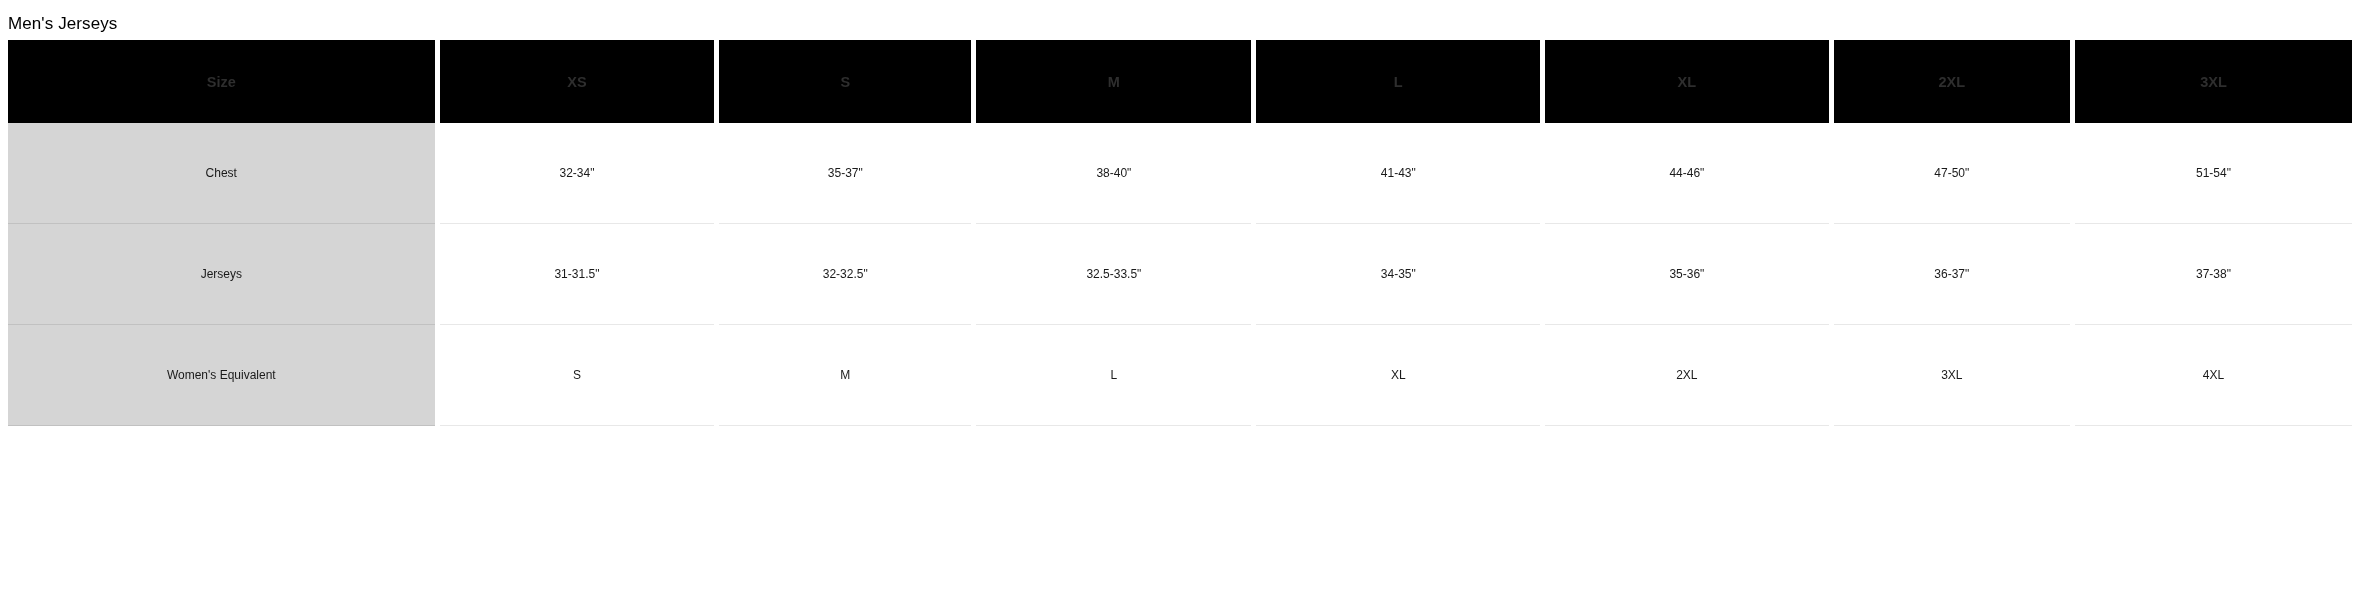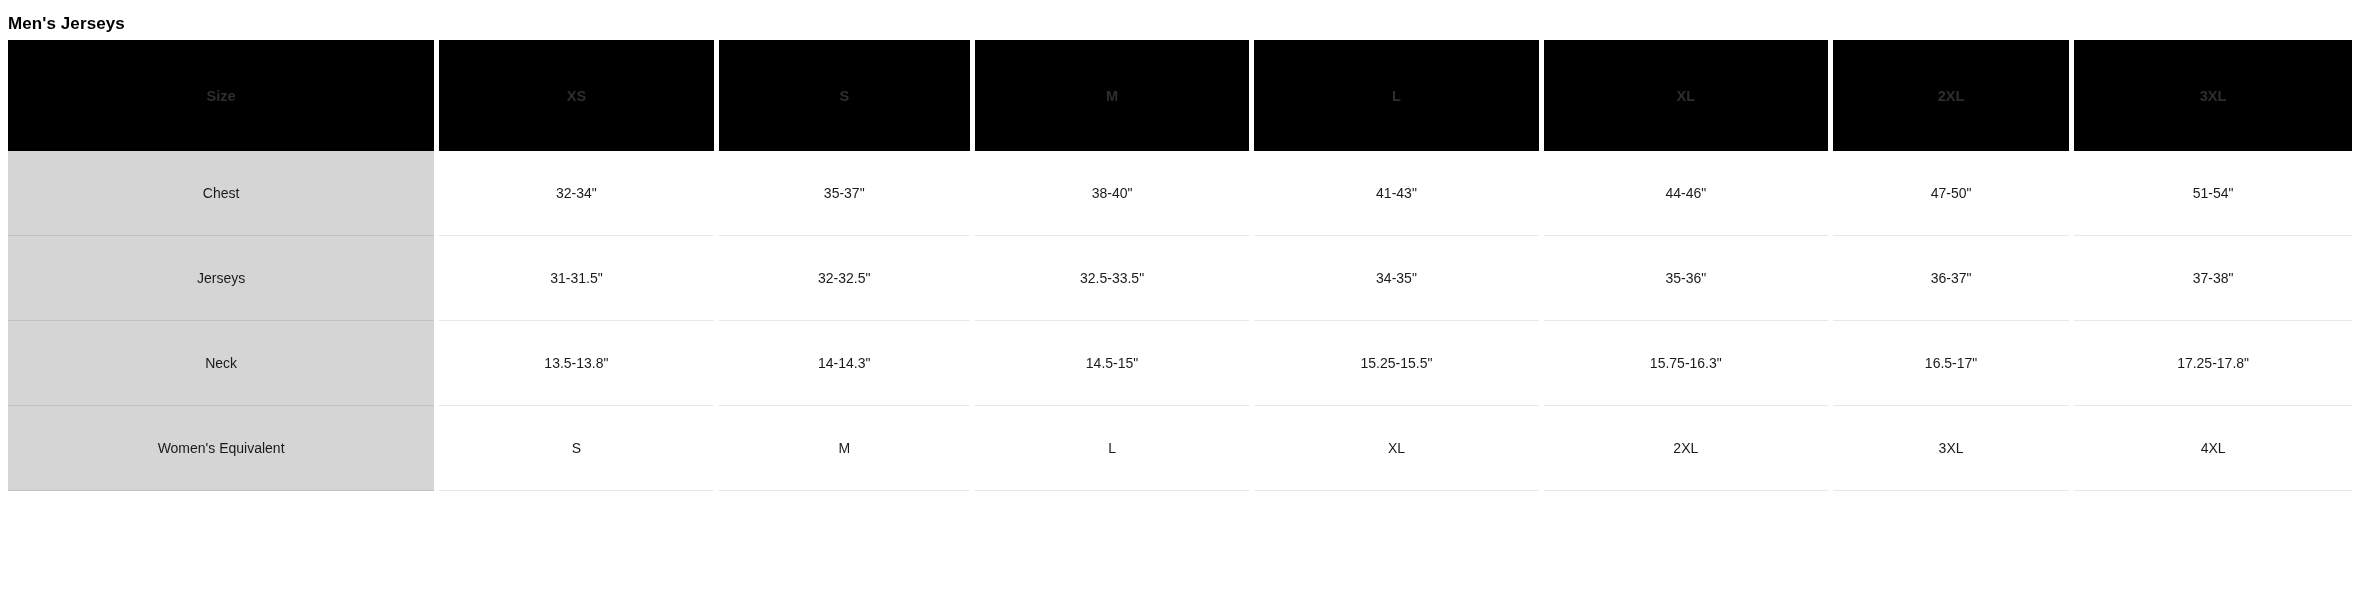--- a/index.html
+++ b/index.html
@@ -15,21 +15,21 @@
     width:2357px;
     height:616px;
     overflow:hidden;
     background:#ffffff;
     font-family:"Liberation Sans","DejaVu Sans",sans-serif;
   }
   .page-title{
     margin:12px 0 0 8px;
     font-size:17px;
     line-height:24px;
-    font-weight:700;
+    font-weight:400;
     color:#000000;
     letter-spacing:0.1px;
   }
   .chart-scroll{
     width:2357px;
     overflow:hidden;
     margin-top:4px;
   }
   table.size-chart{
     table-layout:fixed;
@@ -38,31 +38,31 @@
     margin-left:3px;
   }
   table.size-chart th{
     height:83px;
     background:var(--header-bg);
     color:var(--header-text);
     font-size:14.5px;
     font-weight:600;
     text-align:center;
     vertical-align:middle;
-    padding:14px;
+    padding:0;
   }
   table.size-chart td{
     height:84px;
     background:#ffffff;
     color:var(--body-text);
-    font-size:14px;
+    font-size:12px;
     font-weight:400;
     text-align:center;
     vertical-align:middle;
-    padding:0;
+    padding:8px;
     border-bottom:1px solid var(--divider);
     white-space:nowrap;
   }
   table.size-chart td.row-label{
     background:var(--label-col-bg);
   }
 </style>
 </head>
 <body>
 
@@ -107,30 +107,20 @@
         <td class="row-label">Jerseys</td>
         <td>31-31.5"</td>
         <td>32-32.5"</td>
         <td>32.5-33.5"</td>
         <td>34-35"</td>
         <td>35-36"</td>
         <td>36-37"</td>
         <td>37-38"</td>
       </tr>
       <tr>
-        <td class="row-label">Neck</td>
-        <td>13.5-13.8"</td>
-        <td>14-14.3"</td>
-        <td>14.5-15"</td>
-        <td>15.25-15.5"</td>
-        <td>15.75-16.3"</td>
-        <td>16.5-17"</td>
-        <td>17.25-17.8"</td>
-      </tr>
-      <tr>
         <td class="row-label">Women's Equivalent</td>
         <td>S</td>
         <td>M</td>
         <td>L</td>
         <td>XL</td>
         <td>2XL</td>
         <td>3XL</td>
         <td>4XL</td>
       </tr>
     </tbody>

